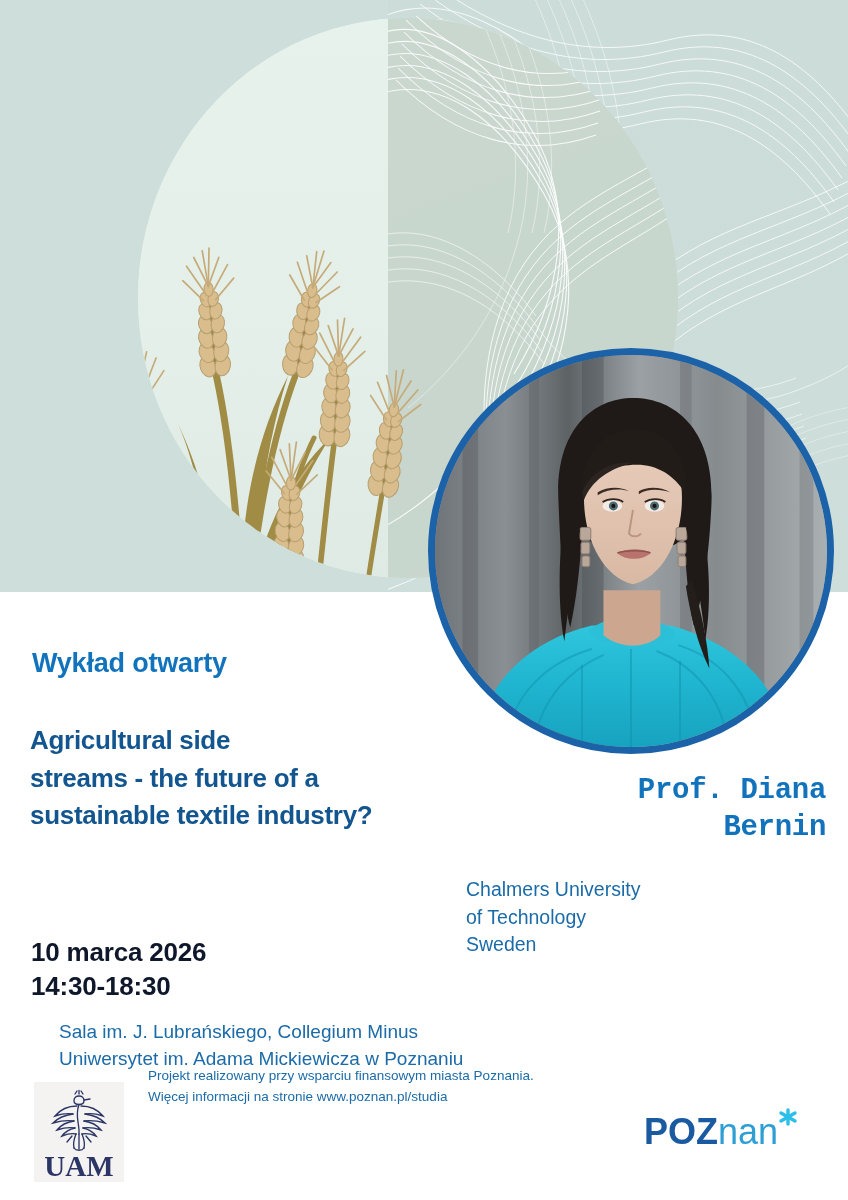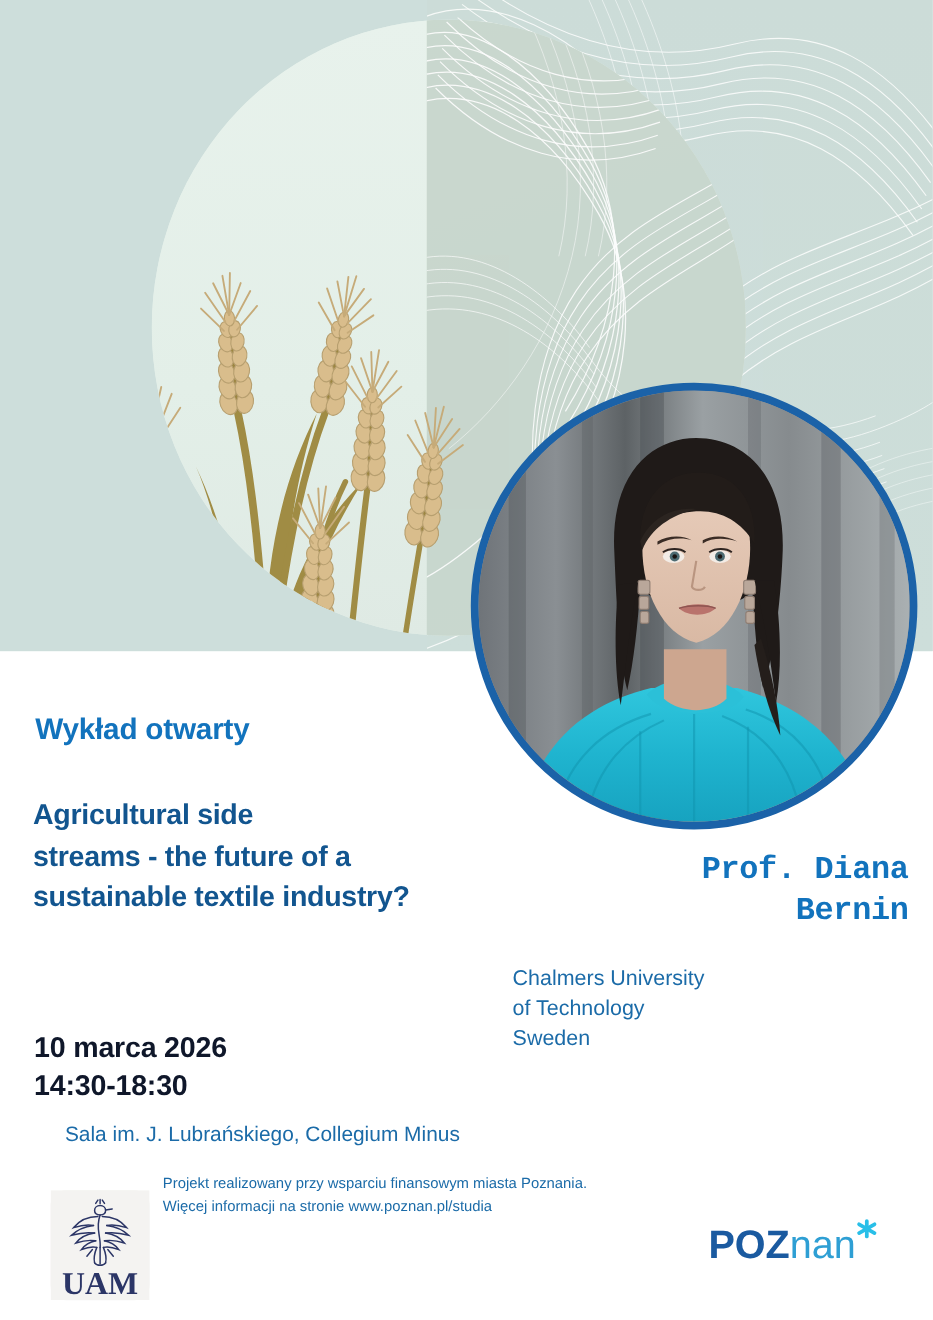--- a/index.html
+++ b/index.html
@@ -96,21 +96,21 @@
     line-height:1.28; letter-spacing:-.3px;font-family:Liberation Mono, monospace;
   }
   .affil {
     position:absolute; right:22px; top:876px;
     width:360px; text-align:left;
     font-size:19.5px; color:#1b6ba8; line-height:1.42;
   }
 
   
   .uam-logo {
-    position:absolute; left:46px; top:1082px;
+    position:absolute; left:34px; top:1082px;
     width:90px; height:100px;
     background:#f4f3f1;
     border-radius:14px;
   }
   .uam-logo svg { display:block; width:100%; height:100%; }
 
   .funding {
     position:absolute; left:148px; top:1066px;
     font-size:13.5px; color:#1b6ba8; line-height:1.55;
   }
@@ -423,20 +423,21 @@
   <div>sustainable textile industry?</div>
 </div>
 
 <div class="date">
   <div>10 marca 2026</div>
   <div>14:30-18:30</div>
 </div>
 
 <div class="venue">
   <div>Sala im. J. Lubrańskiego, Collegium Minus</div>
+  <div>Uniwersytet im. Adama Mickiewicza w Poznaniu</div>
 </div>
 
 <div class="speaker">
   <div>Prof. Diana</div>
   <div>Bernin</div>
 </div>
 
 <div class="affil">
   <div>Chalmers University</div>
   <div>of Technology</div>

